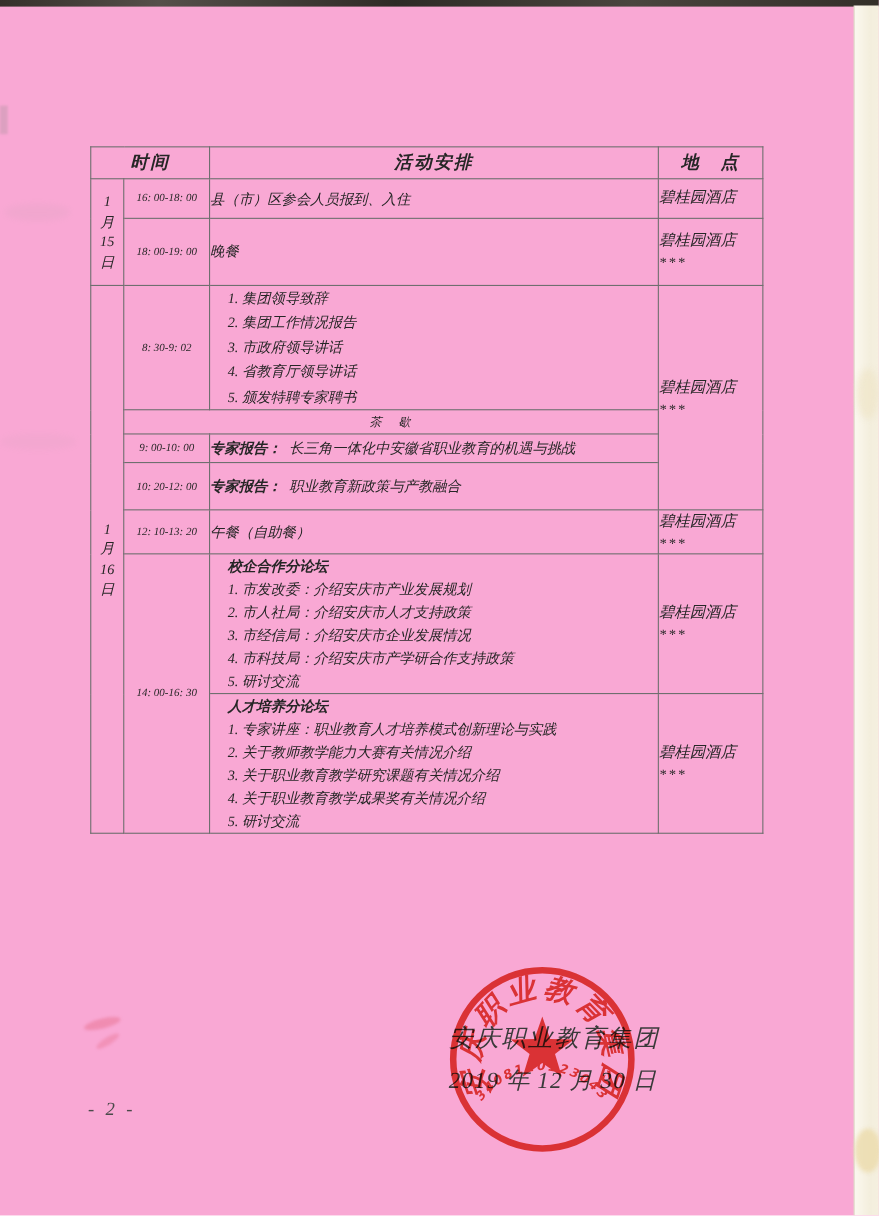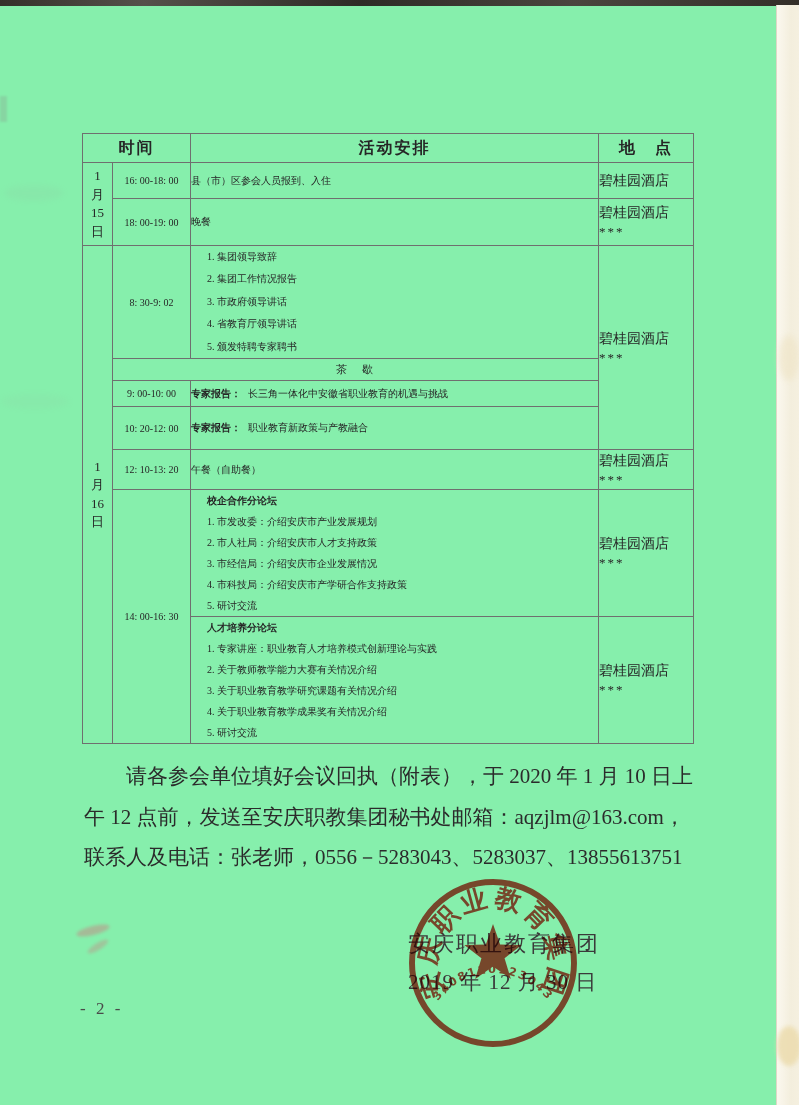--- a/index.html
+++ b/index.html
@@ -1,18 +1,18 @@
 <!DOCTYPE html>
 <html><head>
 <meta charset="utf-8">
 <style>
   html,body{margin:0;padding:0;}
   body{width:799px;height:1105px;position:relative;background:#ffffff;
        font-family:"Liberation Serif","DejaVu Serif",serif;}
-  .page{position:absolute;inset:0;background:#86efac;overflow:hidden;}
+  .page{position:absolute;inset:0;background:#f9a8d4;overflow:hidden;font-style:italic;}
 
   
   .scan-top{position:absolute;left:0;top:0;width:799px;height:6px;
     background:linear-gradient(90deg,#35302a,#55504a 18%,#2e2b26 45%,#4a453e 72%,#332f29);}
   .scan-right{position:absolute;left:776px;top:5px;width:23px;height:1100px;
     background:linear-gradient(90deg,#fbf8ef,#f3eedd 60%,#f5f0e0);
     border-left:1px solid rgba(120,110,90,.18);}
   .blotch1{position:absolute;left:779px;top:335px;width:20px;height:46px;border-radius:50%;
     background:#efe5c8;opacity:.7;filter:blur(3px);}
   .blotch2{position:absolute;left:777px;top:1026px;width:24px;height:40px;border-radius:50%;
@@ -24,21 +24,21 @@
     filter:blur(1.5px);border-radius:50%;transform:rotate(-14deg);}
   .smudge-p2{position:absolute;left:86px;top:943px;width:24px;height:7px;background:#e05a72;opacity:.28;
     filter:blur(1.5px);border-radius:50%;transform:rotate(-32deg);}
 
   
   table.schedule{position:absolute;left:82px;top:133px;width:611px;border-collapse:collapse;
     table-layout:fixed;color:#262626;}
   .schedule th,.schedule td{border:1px solid #6f6f6f;padding:0;vertical-align:middle;}
   .schedule th{font-size:16px;font-weight:bold;text-align:center;letter-spacing:2px;}
   .timecell{text-align:center;font-size:10px;white-space:nowrap;}
-  .act{font-size:10px;text-align:left;padding:2px 6px 2px 12px;}
+  .act{font-size:13px;text-align:left;padding:2px 6px 2px 12px;}
   .act .lbl{font-weight:bold;margin-right:7px;}
   .act.list div{line-height:21px;margin-left:16px;}
   .act.wide div{line-height:22.4px;}
   .act .title{font-weight:bold;}
   .loc{font-size:14px;line-height:19px;}
   .loc .stars{font-size:13px;letter-spacing:2px;}
   .datecell{text-align:center;font-size:13px;line-height:18.5px;}
   .tea{text-align:center;font-size:11px;letter-spacing:2px;}
 
   
@@ -96,21 +96,21 @@
         <div>15</div>
         <div>日</div>
       </td>
       <td class="timecell">16: 00-18: 00</td>
       <td class="act">县（市）区参会人员报到、入住</td>
       <td class="loc">
         <div>碧桂园酒店</div>
       </td>
     </tr>
 
-    <tr style="height:47px">
+    <tr style="height:61px">
       <td class="timecell">18: 00-19: 00</td>
       <td class="act">晚餐</td>
       <td class="loc">
         <div>碧桂园酒店</div>
         <div class="stars">***</div>
       </td>
     </tr>
 
     <tr style="height:113px">
       <td class="datecell" rowspan="7">
@@ -186,25 +186,20 @@
         <div>5. 研讨交流</div>
       </td>
       <td class="loc">
         <div>碧桂园酒店</div>
         <div class="stars">***</div>
       </td>
     </tr>
   </tbody>
     </table>
 
-  <div class="closing">
-    <div class="ln first">请各参会单位填好会议回执（附表），于 2020 年 1 月 10 日上</div>
-    <div class="ln">午 12 点前，发送至安庆职教集团秘书处邮箱：aqzjlm@163.com，</div>
-    <div class="ln">联系人及电话：张老师，0556－5283043、5283037、13855613751</div>
-  </div>
 
   <div class="sig-org">安庆职业教育集团</div>
   <div class="sig-date">2019 年 12 月 30 日</div>
 
   <svg class="seal" viewBox="0 0 200 200">
     <defs>
       <path id="arcTop" d="M 59,132 A 52,52 0 1 1 141,132" fill="none"></path>
       <path id="arcBottom" d="M 48.4,136.2 A 63,63 0 0 1 151.6,136.2" fill="none"></path>
     </defs>
     <circle cx="100" cy="100" r="75" fill="none" stroke="#dd382b" stroke-width="5.5"></circle>

